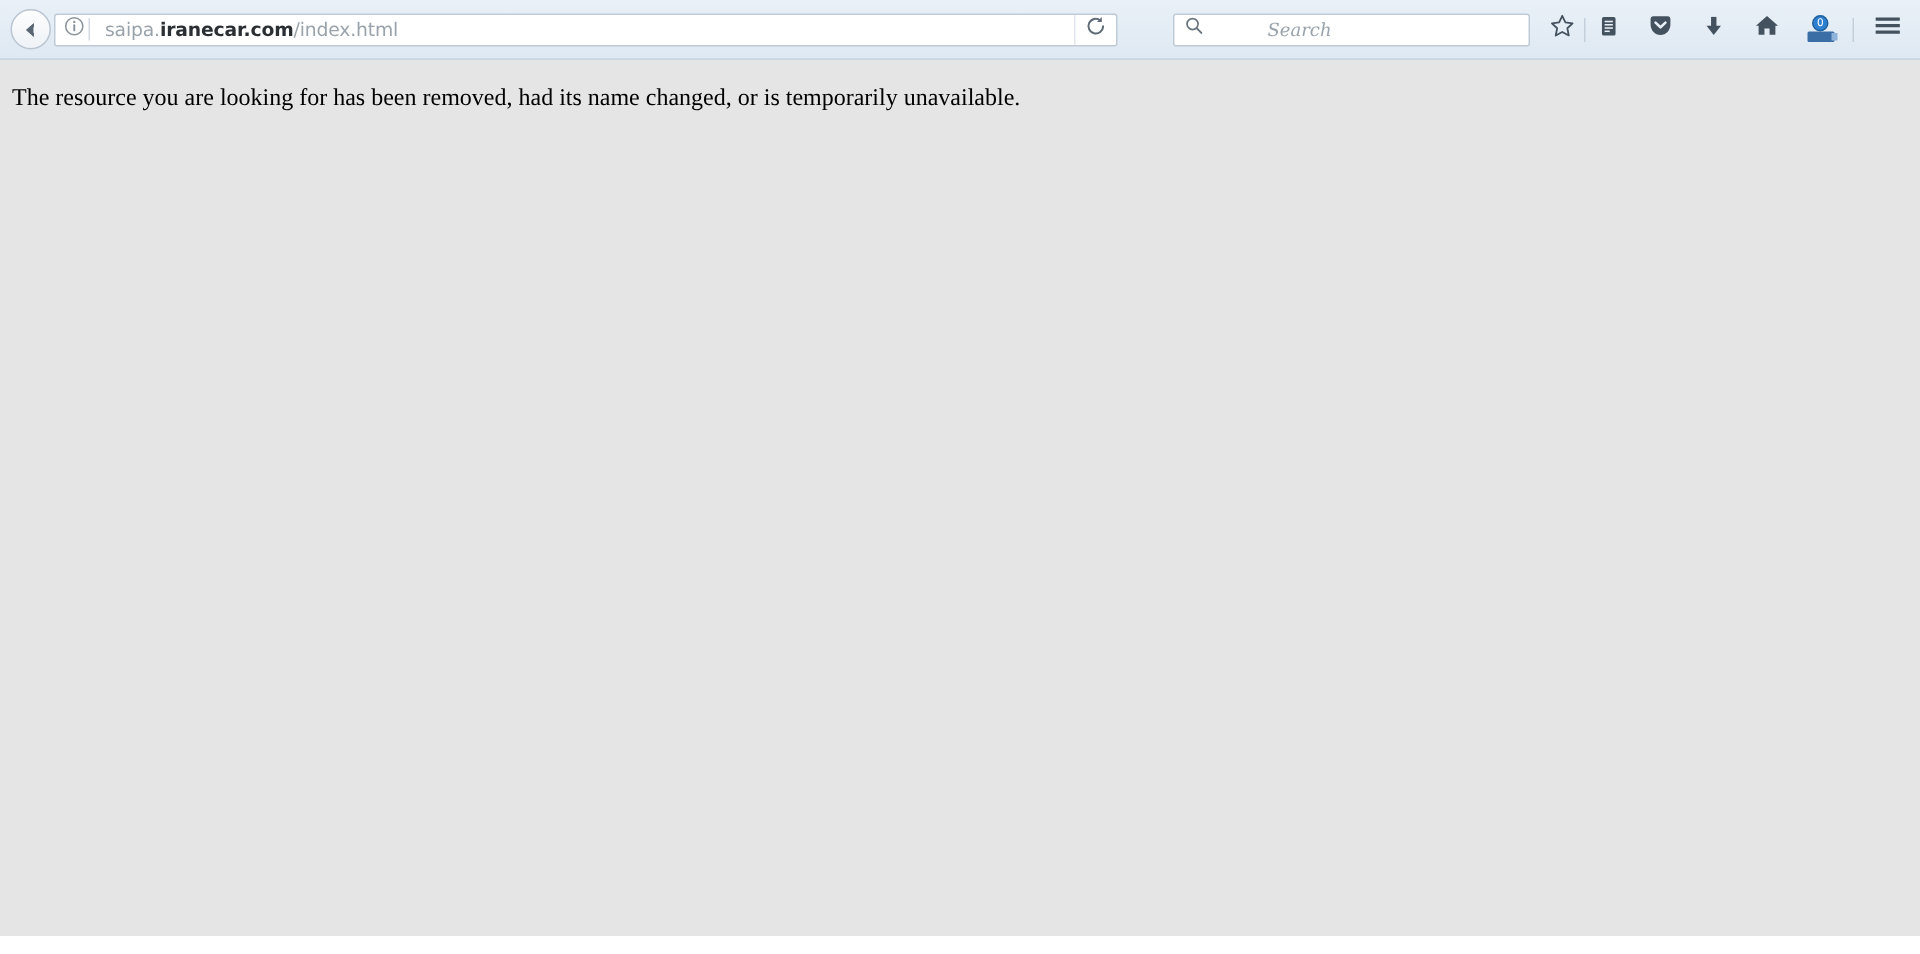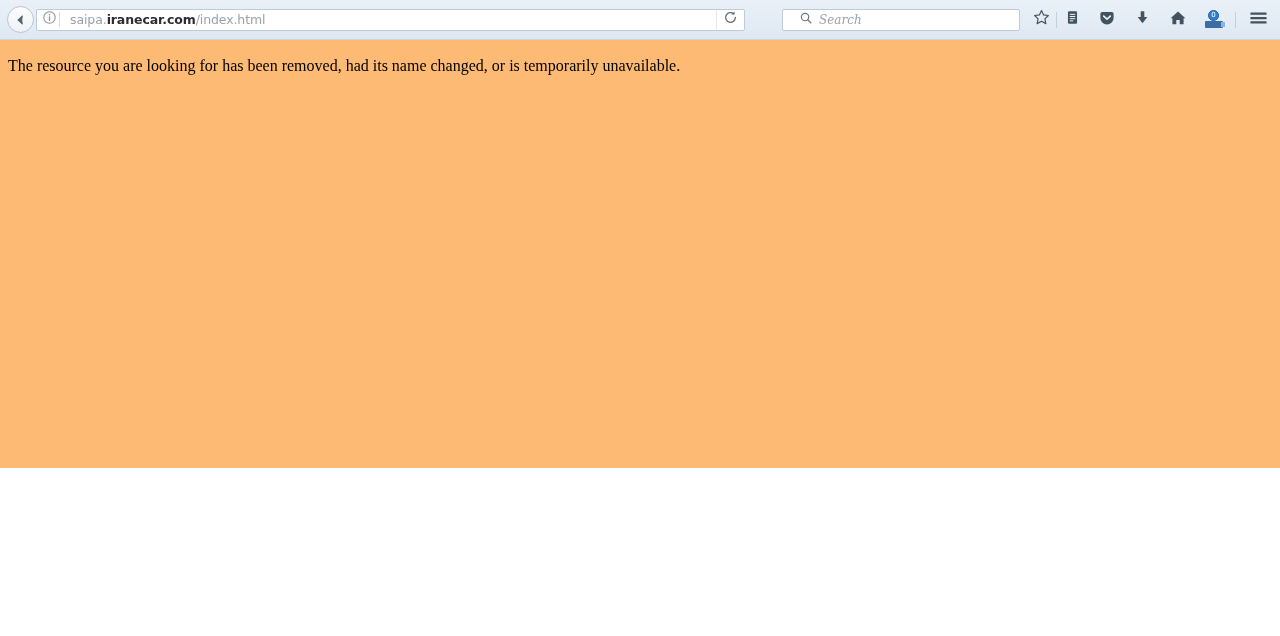--- a/index.html
+++ b/index.html
@@ -106,21 +106,22 @@
     flex: 0 0 auto;
     width: 238px;
     height: 22px;
     margin-left: 37px;
     background: #ffffff;
     border: 1px solid #bfcbd7;
     border-radius: 2px;
     box-sizing: border-box;
     display: flex;
     align-items: center;
-    padding-left: 16px;
+    padding-left: 6px;
+    gap: 36px;
   }
   .search-placeholder {
     font-family: "DejaVu Serif", serif;
     font-style: italic;
     font-size: 12px;
     color: #9aa3ab;
     margin-left: 6px;
     line-height: 20px;
   }
 
@@ -180,22 +181,22 @@
     position: absolute;
     right: -2px;
     top: 1px;
     width: 4px;
     height: 5px;
     background: #8fb3d9;
   }
 
   
   .page {
-    background: #fdba74;
-    height: 428px;
+    background: #e5e5e5;
+    height: 584px;
     overflow: hidden;
   }
   .page-message {
     font-family: "Liberation Serif", "DejaVu Serif", serif;
     font-size: 16px;
     color: #000000;
     padding: 16px 0 0 8px;
     line-height: 19px;
     white-space: nowrap;
   }

